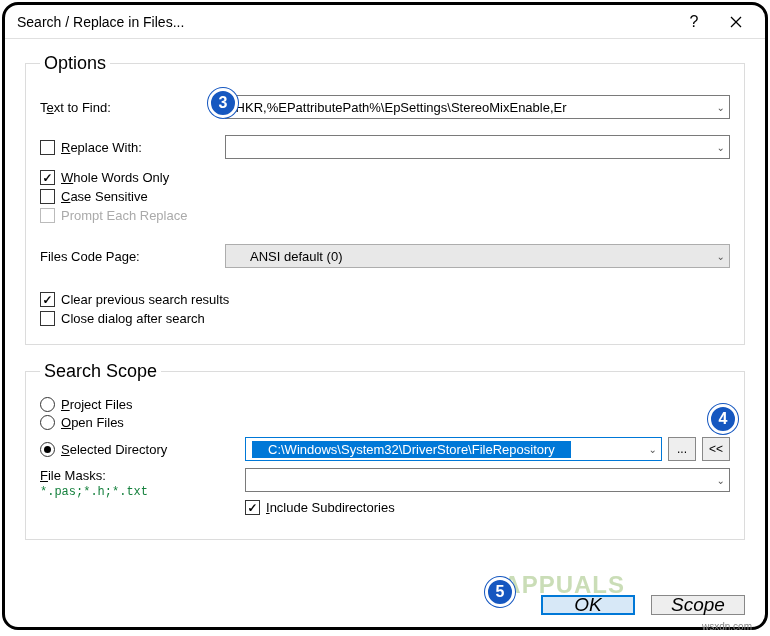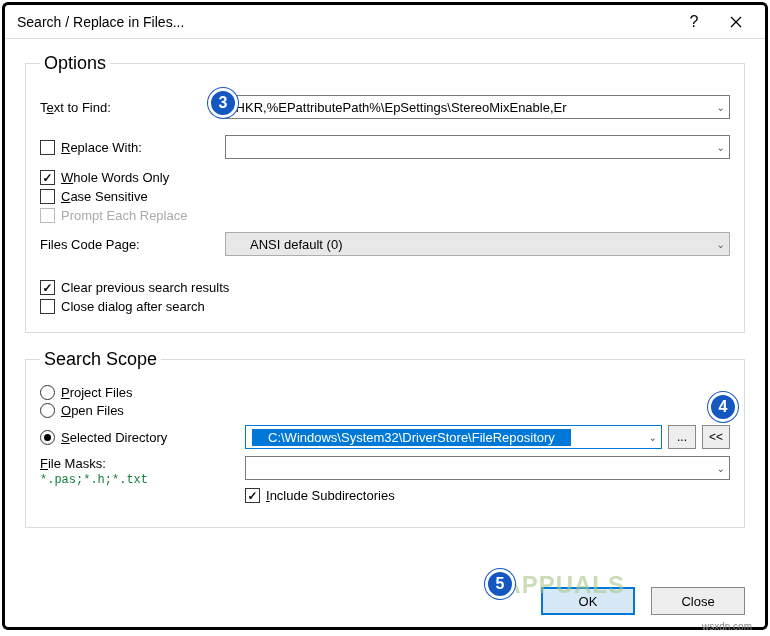--- a/index.html
+++ b/index.html
@@ -8,21 +8,21 @@
     font-family: "Segoe UI", Tahoma, sans-serif;
     font-size: 13px;
     background: #fff;
     color: #000;
     width: 770px;
     height: 636px;
     position: relative;
   }
   .outer {
     border: 3px solid #000;
-    border-radius: 6px;
+    border-radius: 16px;
     width: 766px;
     height: 628px;
     margin: 2px;
     background: #fff;
     display: flex;
     flex-direction: column;
   }
   .titlebar {
     height: 34px;
     border-bottom: 1px solid #e0e0e0;
@@ -104,23 +104,24 @@
     width: 28px; height: 24px; border: 1px solid #888; background: #eee;
     margin-left: 6px; display: inline-flex; align-items: center; justify-content: center;
     font-size: 12px;
   }
   .filemask-hint { font-family: Consolas, "Courier New", monospace; font-size: 12px; color: #15803d; margin-top: 2px; }
   .btnbar {
     display: flex; justify-content: flex-end; gap: 16px;
     padding: 0 20px 12px 0;
   }
   .btn {
-    width: 94px; height: 28px; border: 1px solid #888; background: #eee;
+    width: 94px; height: 20px; border: 1px solid #888; background: #eee;
     display: inline-flex; align-items: center; justify-content: center;
-    font-size: 13px;
+    font-size: 19px;
+    font-style: italic;
   }
   .btn.ok { border: 2px solid #0078d7; background: #d7e8f7; }
   .badge {
     position: absolute;
     width: 30px; height: 30px; border-radius: 50%;
     background: #1557c0; border: 3px solid #fff;
     box-shadow: 0 0 0 1px #1557c0;
     color: #fff; font-weight: bold; font-size: 16px;
     display: flex; align-items: center; justify-content: center;
     z-index: 10;
@@ -182,21 +183,21 @@
       </div>
       <div class="chkrow">
         <span class="chkbox"></span>
         <span class="chklabel"><span class="underline">C</span><span>ase Sensitive</span></span>
       </div>
       <div class="chkrow">
         <span class="chkbox disabled"></span>
         <span class="chklabel disabled">Prompt Each Replace</span>
       </div>
 
-      <div class="row" style="margin-top:8px;">
+      <div class="row" style="margin-top:20px;">
         <span class="lbl">Files Code Page:</span>
         <div class="combo cp">
           <span class="txt">ANSI default (0)</span>
           <span class="arrow">⌄</span>
         </div>
       </div>
 
       <div class="chkrow" style="margin-top:23px;">
         <span class="chkbox checked"></span>
         <span class="chklabel">Clear previous search results</span>
@@ -249,17 +250,17 @@
           </div>
         </div>
       </div>
     </fieldset>
   </div>
 
   <div class="btnbar" style="position:relative;">
     <div class="badge" style="right:250px; top:-18px;">5</div>
     <span class="logo">APPUALS</span>
     <div class="btn ok">OK</div>
-    <div class="btn">Close</div>
+    <div class="btn">Scope</div>
   </div>
 </div>
 
 <span class="watermark">wsxdn.com</span>
 
 </body></html>

